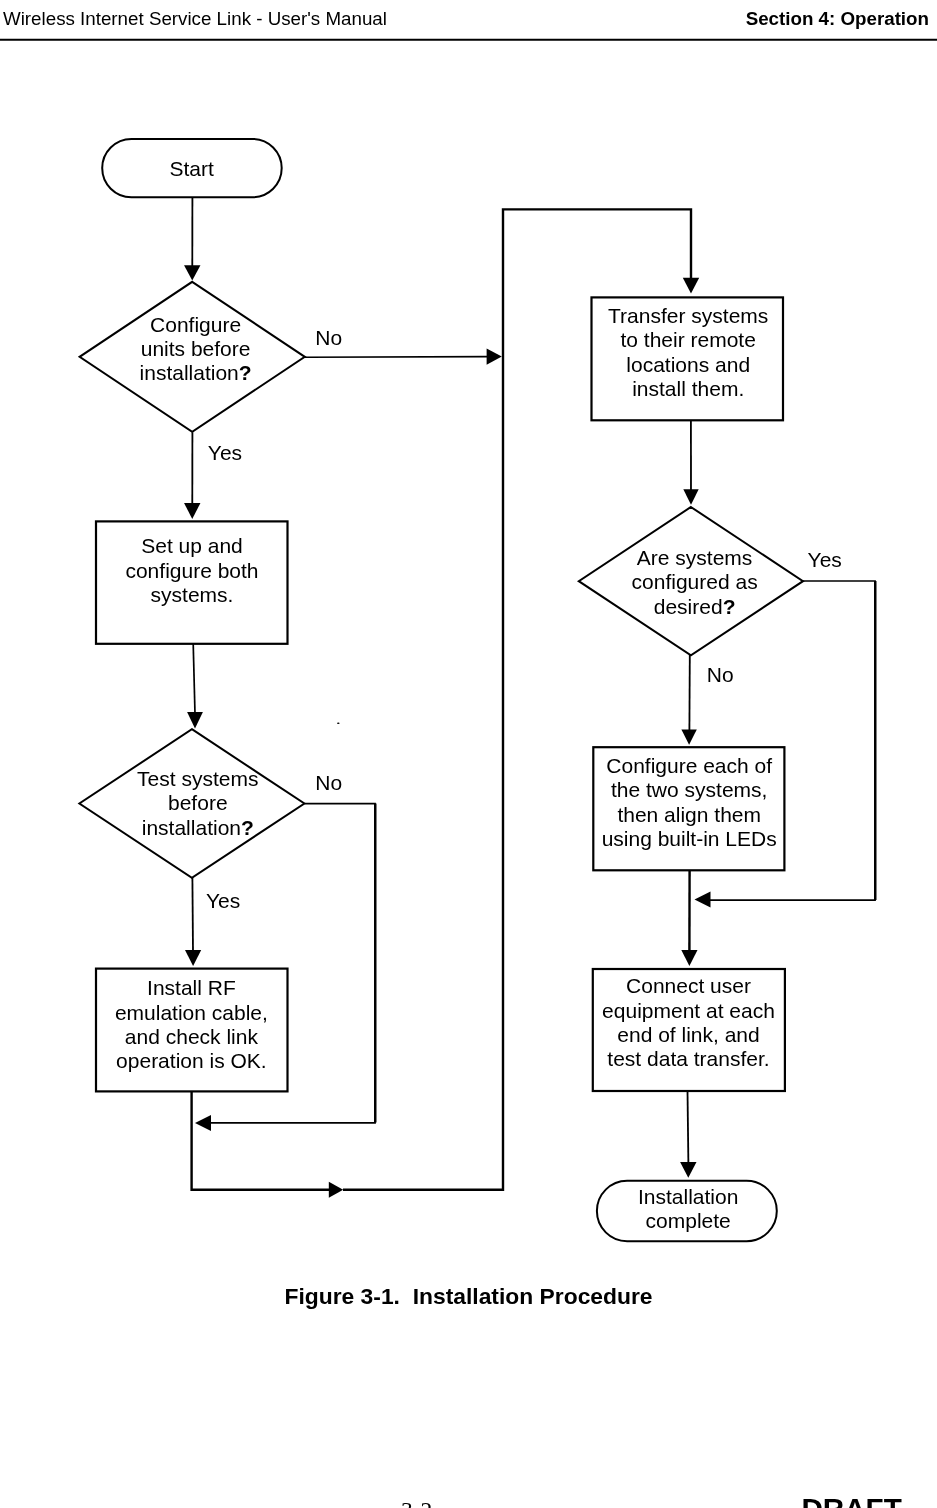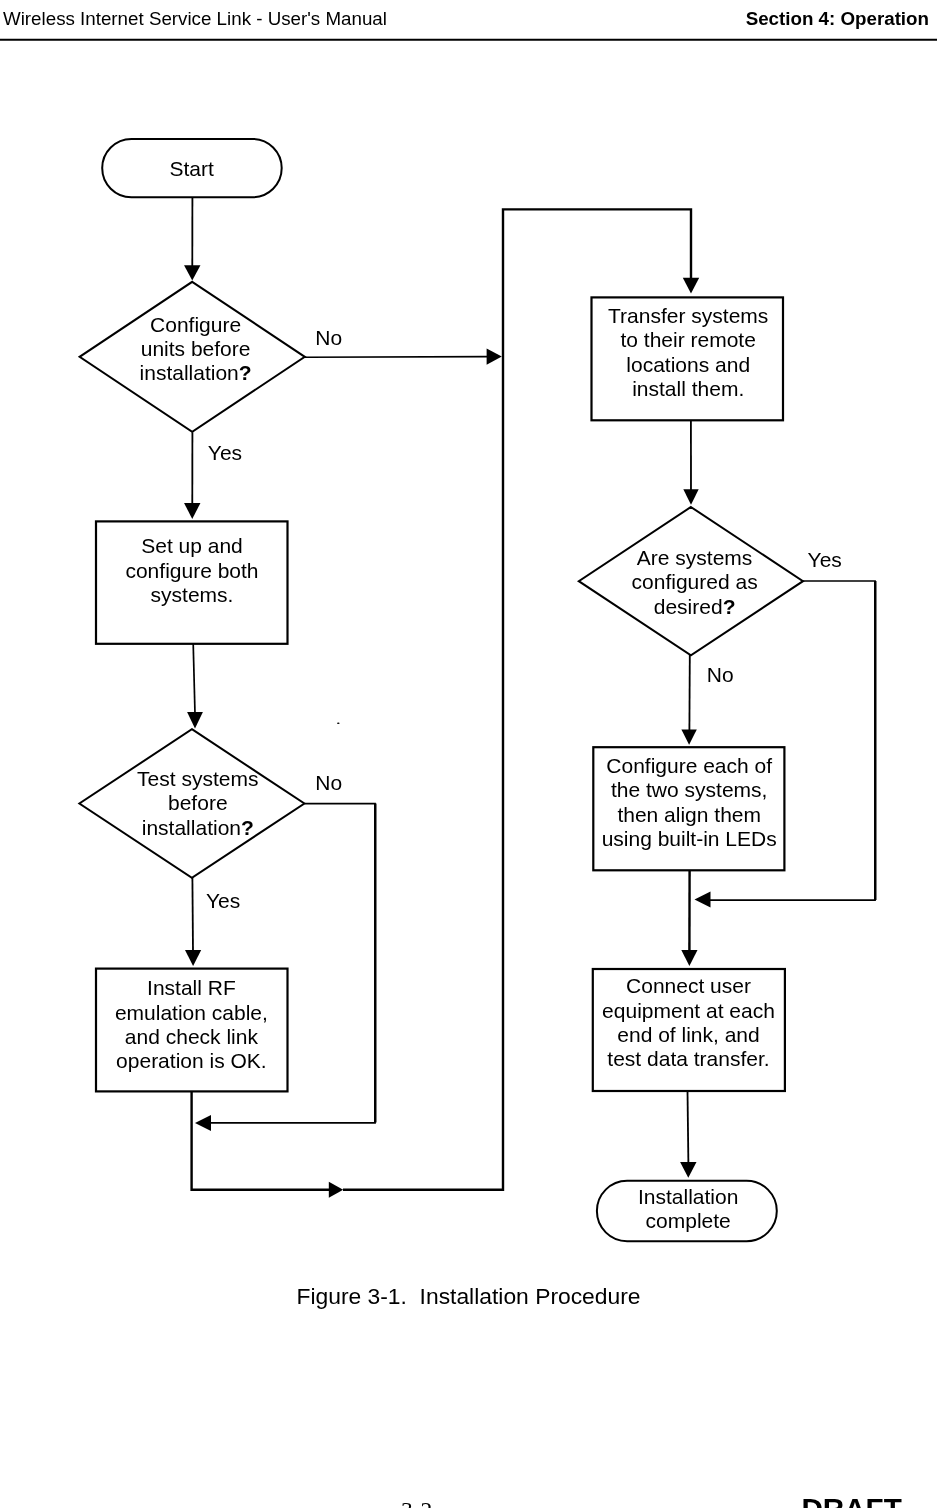--- a/index.html
+++ b/index.html
@@ -14,21 +14,21 @@
   #hdr-rule{position:absolute;left:0px;top:26px;width:937px;height:3px;}
 
   
   #flow{position:absolute;left:0;top:0;width:937px;height:1280px;}
   .nt{font-family:"Liberation Sans",sans-serif;font-size:21px;fill:#000;text-anchor:middle;}
   .nt .q{font-weight:bold;}
   .el{font-family:"Liberation Sans",sans-serif;font-size:21px;fill:#000;}
 
   
   #caption{position:absolute;left:0;top:1270.5px;width:937px;text-align:center;
-           font-size:22.85px;line-height:26px;font-weight:normal;white-space:pre;}
+           font-size:22.85px;line-height:26px;font-weight:bold;white-space:pre;}
 
   
   #ftr-page{position:absolute;left:401px;top:1487px;font-family:"Liberation Serif",serif;font-size:23.5px;line-height:23.5px;}
   #ftr-draft{position:absolute;left:801.5px;top:1482.3px;font-size:29.6px;line-height:29px;font-weight:bold;}
 </style>
 </head>
 <body>
 
 <div class="page">
 

